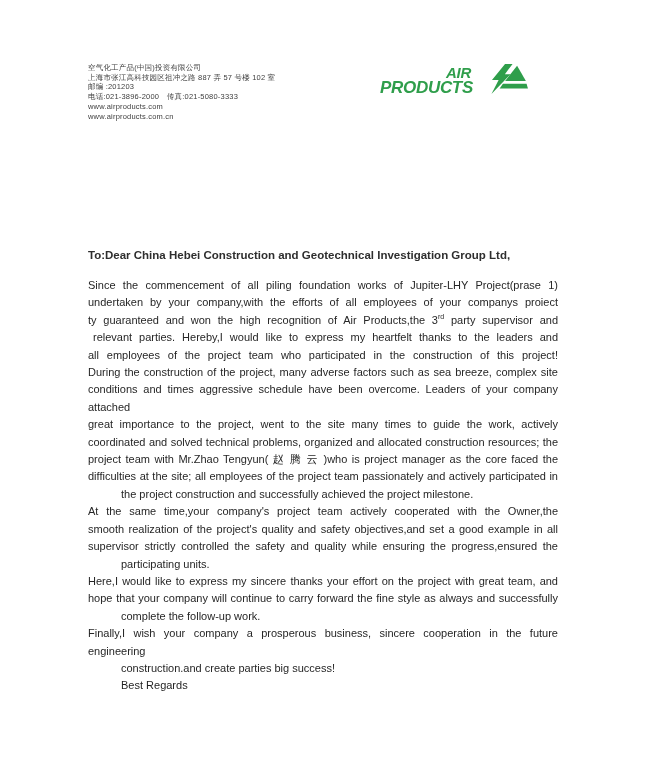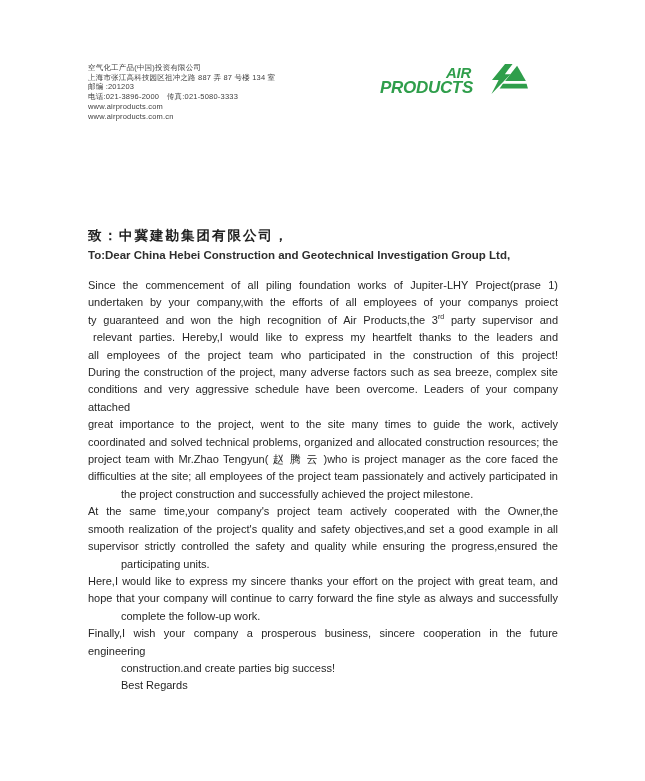--- a/index.html
+++ b/index.html
@@ -63,21 +63,21 @@
   .body .bold{font-weight:normal;color:#1f1f1f;}
   .body sup{font-size:7px;line-height:0;}
 </style>
 </head>
 <body>
 
 <div class="page">
 
   <div class="letterhead">
     <div class="lh-line">空气化工产品(中国)投资有限公司</div>
-    <div class="lh-line">上海市张江高科技园区祖冲之路 887 弄 87 号楼 134 室</div>
+    <div class="lh-line">上海市张江高科技园区祖冲之路 887 弄 57 号楼 102 室</div>
     <div class="lh-line">邮编 :201203</div>
     <div class="lh-line">电话:021-3896-2000　传真:021-5080-3333</div>
     <div class="lh-line">www.airproducts.com</div>
     <div class="lh-line">www.airproducts.com.cn</div>
   </div>
 
   <div class="logo">
     <div class="wordmark">
       <div class="air">AIR</div>
       <div class="products">PRODUCTS</div>
@@ -87,31 +87,30 @@
         <g fill="#2f9e4b" transform="skewX(-6)">
           <polygon points="17,2 25,2 18,13 24,13 6,34 12,19 5,19"></polygon>
           <polygon points="30,4 41,20 19,20"></polygon>
           <polygon points="17,23 42,23 44,28 14,28"></polygon>
         </g>
       </svg>
     </span>
   </div>
 
 
-  <div class="recipient-zh">致：中冀建勘集团有限公司，</div>
   <div class="recipient-en">To:Dear China Hebei Construction and Geotechnical Investigation Group Ltd,</div>
 
   <div class="body">
     <div class="jl">Since the commencement of all piling foundation works of Jupiter-LHY Project(prase 1)</div>
     <div class="jl">undertaken by your company,with the efforts of all employees of your companys proiect</div>
     <div class="jl"><span>ty guaranteed and won the high recognition of Air Products,the 3</span><sup>rd</sup><span> party supervisor and</span></div>
     <div class="jl indent">relevant parties. Hereby,I would like to express my heartfelt thanks to the leaders and</div>
     <div class="jl">all employees of the project team who participated in the construction of this project!</div>
     <div class="jl">During the construction of the project, many adverse factors such as sea breeze, complex site</div>
-    <div class="jl">conditions and very aggressive schedule have been overcome. Leaders of your company attached</div>
+    <div class="jl">conditions and times aggressive schedule have been overcome. Leaders of your company attached</div>
     <div class="jl">great importance to the project, went to the site many times to guide the work, actively</div>
     <div class="jl">coordinated and solved technical problems, organized and allocated construction resources; the</div>
     <div class="jl">project team with Mr.Zhao Tengyun( 赵 腾 云 )who is project manager as the core faced the</div>
     <div class="jl">difficulties at the site; all employees of the project team passionately and actively participated in</div>
     <div class="ll">the project construction and successfully achieved the project milestone.</div>
     <div class="jl">At the same time,your company's project team actively cooperated with the Owner,the</div>
     <div class="jl">smooth realization of the project's quality and safety objectives,and set a good example in all</div>
     <div class="jl">supervisor strictly controlled the safety and quality while ensuring the progress,ensured the</div>
     <div class="ll">participating units.</div>
     <div class="jl">Here,I would like to express my sincere thanks your effort on the project with great team, and</div>

